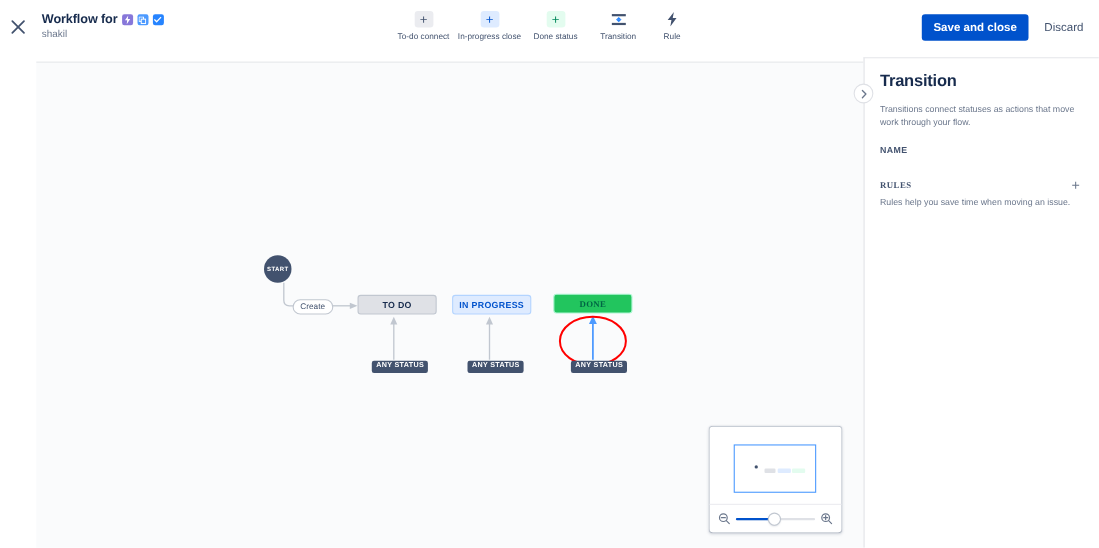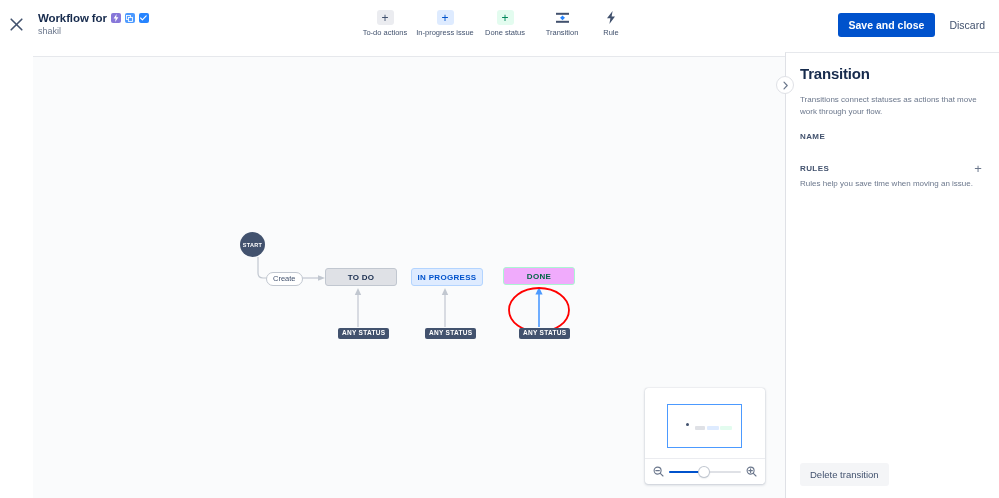--- a/index.html
+++ b/index.html
@@ -85,21 +85,21 @@
     position: absolute; left: 0; top: 52px; width: 33px; height: 446px; background: #ffffff;
   }
 
   .node {
     position: absolute; height: 18px; border-radius: 3px;
     display: flex; align-items: center; justify-content: center;
     font-size: 8px; font-weight: bold; letter-spacing: 0.3px;
   }
   .node.todo { background: #dfe1e6; border: 1px solid #c1c7d0; color: #172b4d; }
   .node.inprog { background: #deebff; border: 1px solid #b3d4ff; color: #0052cc; }
-  .node.done { background: #f0abfc; border: 1px solid #abf5d1; color: #006644; }
+  .node.done { background: #22c55e; border: 1px solid #abf5d1; color: #006644; font-family: Liberation Serif, serif; }
 
   .start-circle {
     position: absolute; width: 25px; height: 25px; border-radius: 50%;
     background: #42526e; color: #fff;
     display: flex; align-items: center; justify-content: center;
     font-size: 5.5px; font-weight: bold; letter-spacing: 0.3px;
   }
   .create-pill {
     position: absolute; background: #ffffff; border: 1px solid #c1c7d0;
     border-radius: 10px; font-size: 7.5px; color: #42526e;
@@ -165,21 +165,21 @@
     letter-spacing: 0.4px; margin-top: 15px;
   }
   .name-input {
     width: 100%; height: 22px; margin-top: 5px;
     background: #f4f5f7; border: 1px solid #f4f5f7; border-radius: 3px;
     font-size: 9px; color: #172b4d; padding: 0 7px;
     font-family: "Liberation Sans", sans-serif;
   }
   .name-input::placeholder { color: #7a869a; }
   .rules-head { display: flex; align-items: center; justify-content: space-between; margin-top: 20px; }
-  .rules-head .field-label { margin-top: 0; }
+  .rules-head .field-label { margin-top: 0; font-family: Liberation Serif, serif; }
   .add-rule {
     width: 14px; height: 14px; display: flex; align-items: center; justify-content: center;
     color: #6b778c; font-size: 13px; line-height: 1; cursor: pointer; background: none; border: none;
   }
   .rules-desc { font-size: 8px; color: #6b778c; margin-top: 4px; }
   .delete-btn {
     position: absolute; left: 14px; bottom: 12px;
     background: #f4f5f7; color: #42526e; border: none; border-radius: 3px;
     font-size: 9.5px; padding: 6px 10px; cursor: pointer;
     font-family: "Liberation Sans", sans-serif;
@@ -215,25 +215,25 @@
               <path d="M0.6 3 L2.4 4.8 L6.2 0.8" stroke="#ffffff" stroke-width="1.1" fill="none" stroke-linecap="round" stroke-linejoin="round"></path>
             </svg>
         </span>
       </div>
       <div class="wf-sub">shakil</div>
     </div>
 
     <div class="toolbar">
       <div class="tool">
         <div class="tool-glyph todo">+</div>
-        <div class="tool-label">To-do actions</div>
+        <div class="tool-label">To-do connect</div>
       </div>
       <div class="tool">
         <div class="tool-glyph inprog">+</div>
-        <div class="tool-label">In-progress issue</div>
+        <div class="tool-label">In-progress close</div>
       </div>
       <div class="tool">
         <div class="tool-glyph done">+</div>
         <div class="tool-label">Done status</div>
       </div>
       <div class="tool w-trans">
         <div class="tool-glyph plain">
           <svg width="13" height="12" viewBox="0 0 13 12">
             <rect x="0" y="0.8" width="13" height="2" fill="#42526e"></rect>
             <rect x="0" y="8.8" width="13" height="2" fill="#42526e"></rect>
@@ -336,16 +336,15 @@
     <div class="panel-desc">Transitions connect statuses as actions that move work through your flow.</div>
 
     <div class="field-label">NAME</div>
 
     <div class="rules-head">
       <div class="field-label">RULES</div>
       <button class="add-rule">+</button>
     </div>
     <div class="rules-desc">Rules help you save time when moving an issue.</div>
 
-    <button class="delete-btn">Delete transition</button>
   </div>
 
 </div>
 
 </body></html>

